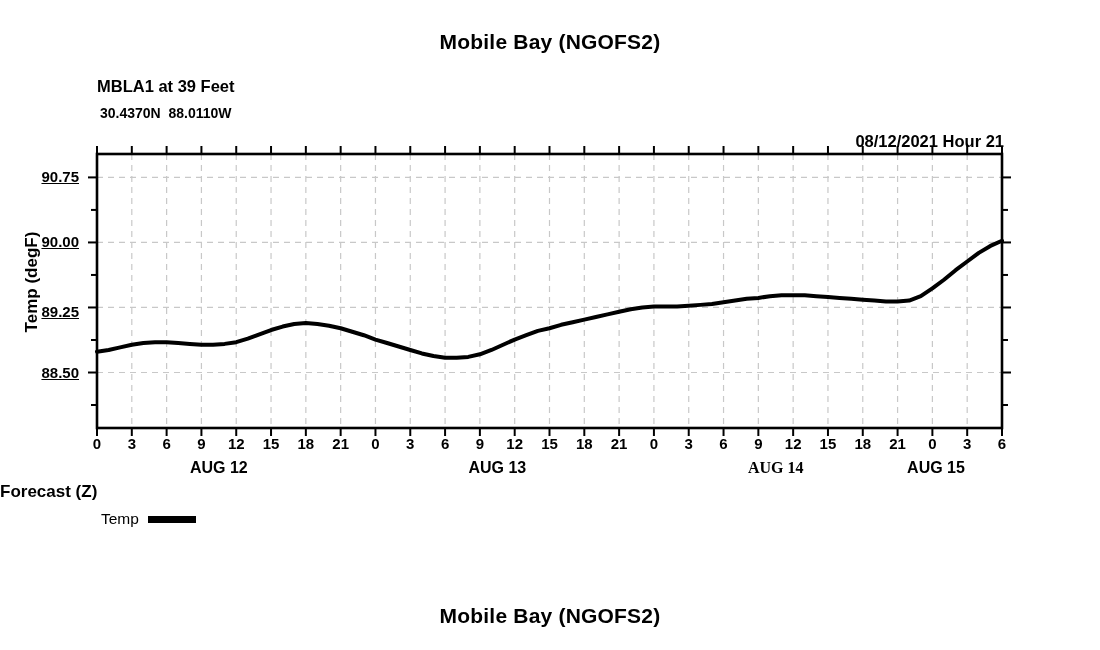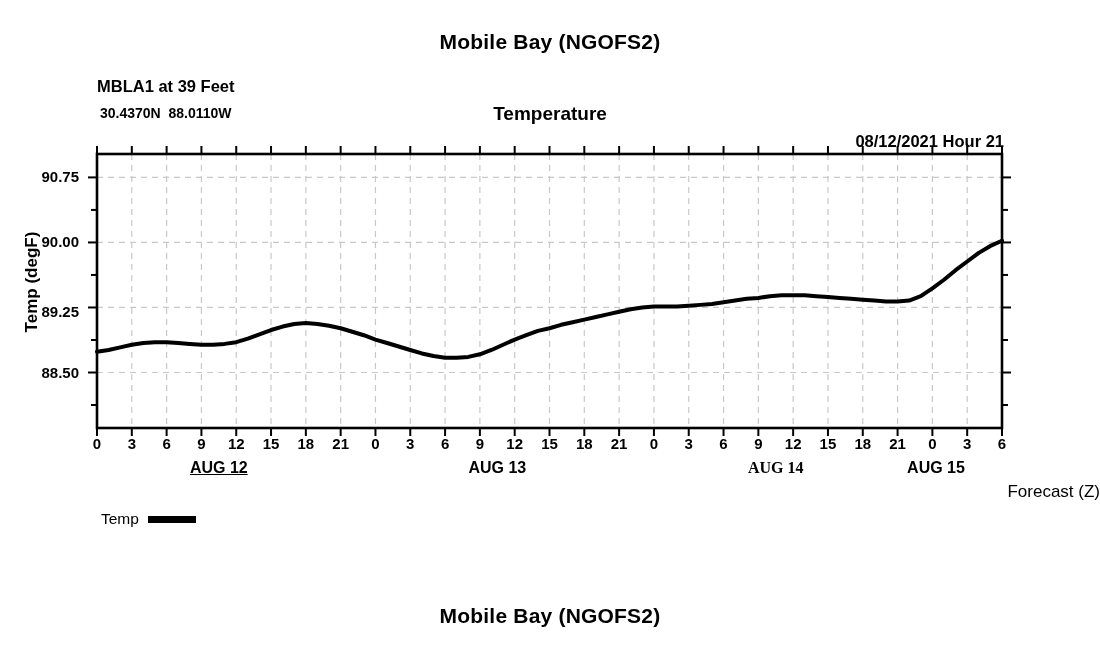--- a/index.html
+++ b/index.html
@@ -37,32 +37,32 @@
     margin-top:27px;
   }
 
   
   .ylabel{
     position:absolute;left:-68px;top:272px;width:200px;text-align:center;
     font-size:17px;font-weight:bold;
     transform:rotate(-90deg);transform-origin:center center;
   }
   .xlabel{
-    position:absolute;left:0;top:482px;width:1100px;text-align:right;
-    font-size:17px;font-weight:normal;
+    position:absolute;left:0;top:482px;width:1100px;text-align:left;
+    font-size:17px;font-weight:bold;
   }
 
   
   .plot-wrap{position:absolute;left:0;top:0;width:1100px;height:650px;}
   svg.plot{position:absolute;left:0;top:0;}
 
   
   .ytick{
     position:absolute;font-size:15px;font-weight:bold;
-    text-align:right;width:70px;
+    text-align:right;width:70px;text-decoration:underline;
   }
   .xtick{
     position:absolute;font-size:15px;font-weight:bold;
     text-align:center;width:30px;top:435px;
   }
   .daylabel{
     position:absolute;font-size:16px;font-weight:bold;
     text-align:center;width:120px;top:459px;
   }
 
@@ -72,21 +72,20 @@
   .legend-swatch{width:48px;height:7px;background:#000000;}
 </style>
 </head>
 <body>
 
 <div class="page">
 
   <div class="top-title">Mobile Bay (NGOFS2)</div>
   <div class="hdr-station">MBLA1 at 39 Feet</div>
   <div class="hdr-coords">30.4370N  88.0110W</div>
-  <div class="hdr-param">Temperature</div>
   <div class="hdr-date">08/12/2021 Hour 21</div>
 
   <div class="ylabel">Temp (degF)</div>
   <div class="xlabel">Forecast (Z)</div>
 
   <div class="plot-wrap">
     <svg class="plot" width="1100" height="650" id="plot-svg">
         <line x1="131.80769230769232" y1="154" x2="131.80769230769232" y2="428" stroke="#c8c8c8" stroke-width="1.2" stroke-dasharray="6,5"></line>
         <line x1="166.6153846153846" y1="154" x2="166.6153846153846" y2="428" stroke="#c8c8c8" stroke-width="1.2" stroke-dasharray="6,5"></line>
         <line x1="201.42307692307693" y1="154" x2="201.42307692307693" y2="428" stroke="#c8c8c8" stroke-width="1.2" stroke-dasharray="6,5"></line>
@@ -220,21 +219,21 @@
       <div class="xtick" style="left: 743.346px;">9</div>
       <div class="xtick" style="left: 778.154px;">12</div>
       <div class="xtick" style="left: 812.962px;">15</div>
       <div class="xtick" style="left: 847.769px;">18</div>
       <div class="xtick" style="left: 882.577px;">21</div>
       <div class="xtick" style="left: 917.385px;">0</div>
       <div class="xtick" style="left: 952.192px;">3</div>
       <div class="xtick" style="left: 987px;">6</div>
     </div>
   <div id="dayl-layer">
-      <div class="daylabel" style="left: 158.827px; text-decoration: underline;">AUG 12</div>
+      <div class="daylabel" style="left: 158.827px;">AUG 12</div>
       <div class="daylabel" style="left: 437.288px;">AUG 13</div>
       <div class="daylabel" style="left: 715.75px; font-family: Liberation Serif, serif;">AUG 14</div>
       <div class="daylabel" style="left: 876px;">AUG 15</div>
     </div>
 
   <div class="legend">
     <span class="legend-text">Temp</span>
     <span class="legend-swatch" id="legend-swatch" style="background: rgb(0, 0, 0);"></span>
   </div>
 

